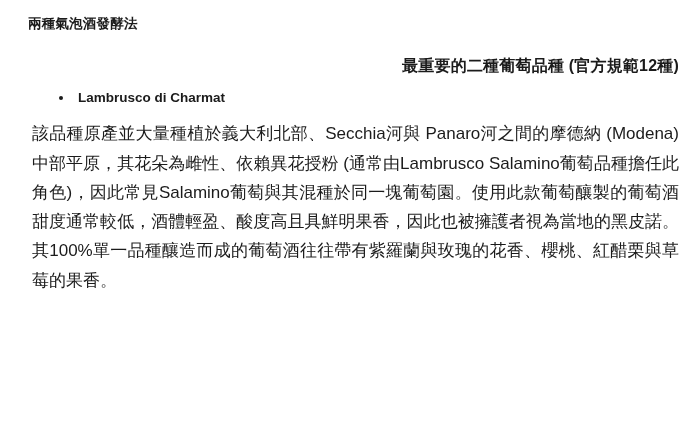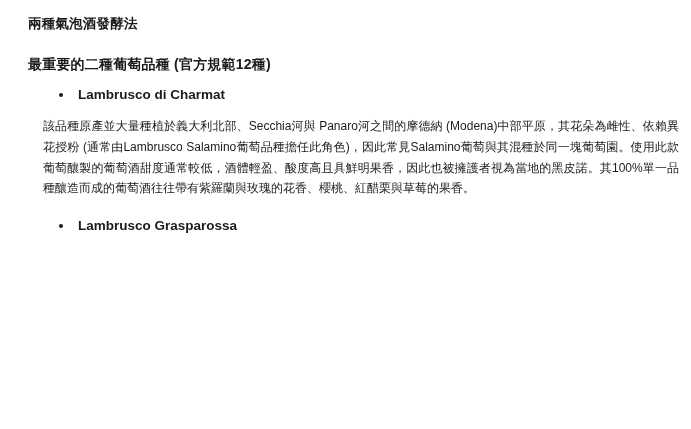--- a/index.html
+++ b/index.html
@@ -20,25 +20,26 @@
     padding: 14px 12px 0 28px;
   }
   .heading {
     font-size: 13.5px;
     font-weight: bold;
     line-height: 1.45;
     margin: 0 0 9px 0;
     letter-spacing: 0.2px;
   }
   .heading-2 {
-    font-size: 14px;
+    font-size: 16px;
     font-weight: bold;
     line-height: 1.45;
-    margin: 20px 0 10px 0;
+    margin: 20px 0 10px 16px;
     letter-spacing: 0.2px;
+    text-align: right;
   }
   ol.ordered {
     margin: 0 0 0 0;
     padding-left: 52px;
     list-style-type: decimal;
   }
   ol.ordered > li {
     font-size: 13px;
     line-height: 1.72;
     margin-bottom: 2px;
@@ -49,23 +50,23 @@
     padding-left: 46px;
     list-style-type: disc;
   }
   ul.bulleted > li {
     font-size: 13.5px;
     font-weight: bold;
     line-height: 1.6;
     padding-left: 4px;
   }
   p.body-para {
-    font-size: 12px;
+    font-size: 17px;
     line-height: 1.72;
-    margin: 11px 0 0 15px;
+    margin: 11px 0 0 4px;
     text-align: justify;
     text-justify: inter-ideograph;
   }
   p.body-para.tight {
     margin-top: 12px;
   }
   .spacer-16 { height: 16px; }
 </style>
 </head>
 <body>
@@ -78,18 +79,15 @@
   <h3 class="heading-2">最重要的二種葡萄品種 (官方規範12種)</h3>
 
   <ul class="bulleted">
     <li>Lambrusco di Charmat</li>
   </ul>
 
   <p class="body-para">該品種原產並大量種植於義大利北部、Secchia河與 Panaro河之間的摩德納 (Modena)中部平原，其花朵為雌性、依賴異花授粉 (通常由Lambrusco Salamino葡萄品種擔任此角色)，因此常見Salamino葡萄與其混種於同一塊葡萄園。使用此款葡萄釀製的葡萄酒甜度通常較低，酒體輕盈、酸度高且具鮮明果香，因此也被擁護者視為當地的黑皮諾。其100%單一品種釀造而成的葡萄酒往往帶有紫羅蘭與玫瑰的花香、櫻桃、紅醋栗與草莓的果香。</p>
 
   <div class="spacer-16"></div>
 
-  <ul class="bulleted">
-    <li>Lambrusco Grasparossa</li>
-  </ul>
 
 
 </div>
 
 </body></html>

